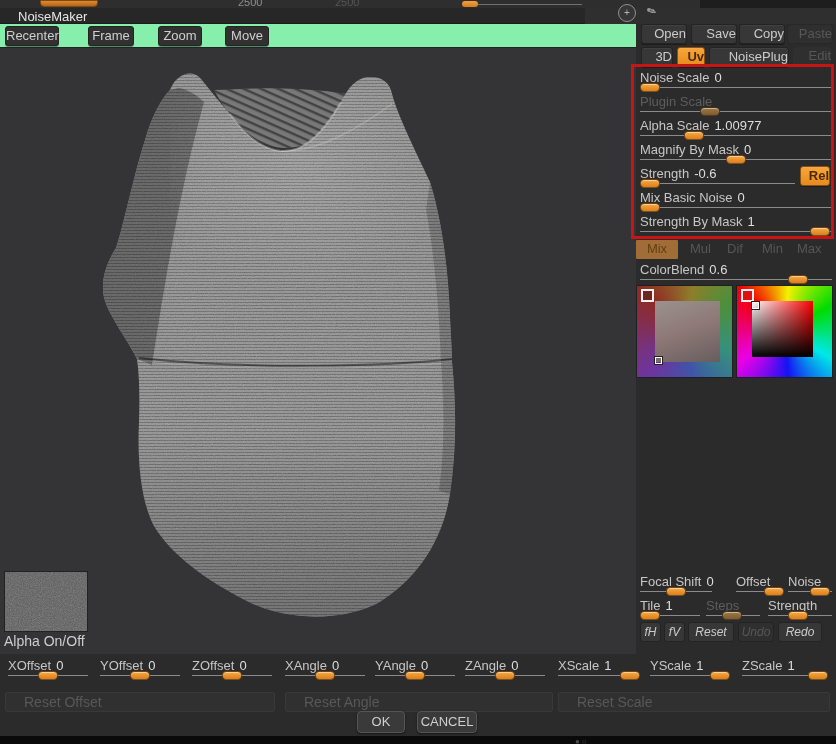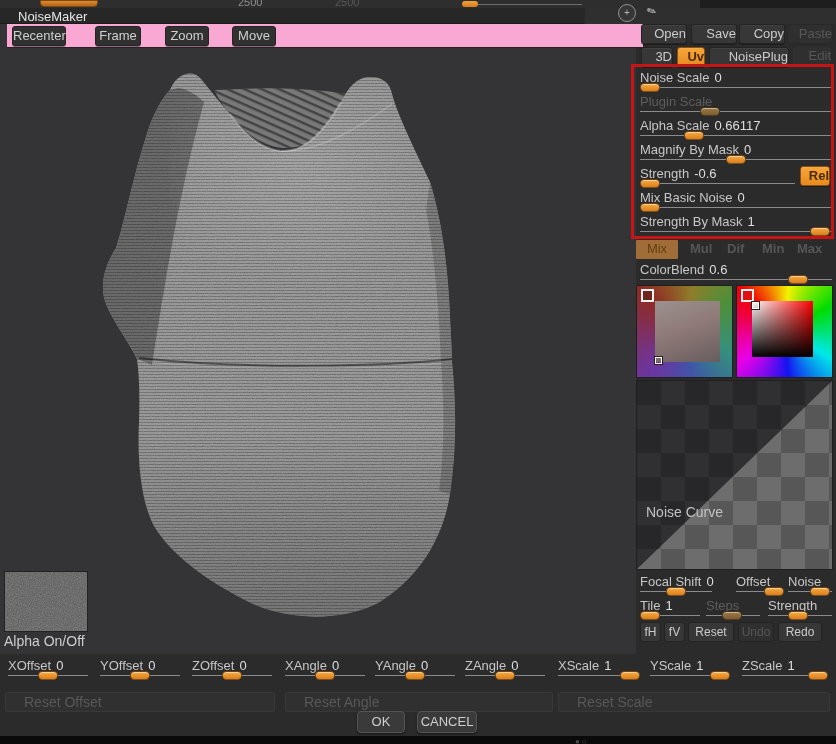--- a/index.html
+++ b/index.html
@@ -18,21 +18,21 @@
 
   
   .title-bar { position:absolute; left:0; top:8px; width:836px; height:16px; background:#272727; border-bottom:1px solid #1c1c1c; }
   .title-right { position:absolute; left:585px; top:0; width:251px; height:16px; background:#2f2f2f; }
   .nm-title { position:absolute; left:18px; top:1px; font-size:13px; color:#e6e6e6; }
   .compass { position:absolute; left:33px; top:-4px; width:18px; height:18px; border:1px solid #909090; border-radius:50%; color:#b5b5b5; font-size:10px; line-height:16px; text-align:center; background:rgba(60,60,60,.6); }
   .pen { position:absolute; left:62px; top:-3px; color:#cfcfcf; font-size:11px; transform:rotate(-25deg); }
 
   
   .viewport { position:absolute; left:0; top:24px; width:636px; height:630px; background:#343436; }
-  .vp-toolbar { position:absolute; left:7px; top:0; width:636px; height:24px; background:#f9a8d4; border-bottom:1px solid #232323; }
+  .vp-toolbar { position:absolute; left:0; top:0; width:636px; height:24px; background:#86efac; border-bottom:1px solid #232323; }
   .vbtn { position:absolute; top:2px; height:20px; background:#313131; border:1px solid #242424; border-radius:3px;
           color:#cfcfcf; font-size:13px; text-align:center; line-height:18px; box-shadow:0 1px 0 rgba(0,0,0,.4); }
   .vp-svg { position:absolute; left:0; top:24px; }
 
   
   .alpha-thumb { position:absolute; left:4px; top:547px; width:84px; height:61px; border:1px solid #222; overflow:hidden; }
   .alpha-label { position:absolute; left:4px; top:609px; font-size:14px; color:#cdcdcd; }
 
   
   .btn { position:absolute; height:20px; background:#373737; border:1px solid #232323; border-radius:3px;
@@ -47,38 +47,38 @@
   .ms { position:absolute; height:22px; }
   .ms .lab { position:absolute; left:0; top:0; font-size:13px; color:#c6c6c6; white-space:nowrap; }
   .ms .lab .val { color:#dedede; margin-left:5px; }
   .ms .trk { position:absolute; left:0; top:17px; height:1px; background:#8b8b8b; width:100%; }
   .ms .hd  { position:absolute; top:13px; width:20px; height:9px; border-radius:5px;
              background:linear-gradient(#f5ab43,#dd7e1b); border:1px solid rgba(20,10,0,.55);
              box-shadow:inset 0 1px 0 rgba(255,255,255,.45); }
   .ms.dis .lab, .ms.dis .lab .val { color:#5d5d5d; }
   .ms.dis .hd { background:linear-gradient(#9c7a46,#7c5c30); }
 
-  .tab-lab { position:absolute; font-size:13px; color:#565656;font-weight:bold; }
+  .tab-lab { position:absolute; font-size:13px; color:#565656; }
   .mix-tab { position:absolute; left:636px; top:240px; width:42px; height:19px; background:#a06c38; border-radius:1px;
              color:#63400f; font-size:13px; text-align:center; line-height:18px; }
 
   
   .picker { position:absolute; top:285px; width:97px; height:93px; border:1px solid #1f1f1f; }
   .p-inner { position:absolute; }
   .p-swatch { position:absolute; left:4px; top:3px; width:13px; height:13px; border:2px solid #f2f2f2; }
   .p-marker { position:absolute; width:7px; height:7px; border:1px solid #fff; outline:1px solid #222; }
 
   
   .ncurve { position:absolute; left:636px; top:380px; width:197px; height:190px; border:1px solid #1f1f1f;
             background:repeating-conic-gradient(#6d6d6d 0 25%, #575757 0 50%); background-size:48px 48px; }
   .nc-dark { position:absolute; inset:0; background:rgba(6,6,9,.58); clip-path:polygon(0 0, 100% 0, 0 100%); }
   .nc-label { position:absolute; left:9px; top:123px; font-size:14px; color:#c2c2c2; }
 
   .sm-btn { position:absolute; height:20px; background:#373737; border:1px solid #232323; border-radius:3px;
-            color:#cbcbcb; font-size:12px; text-align:center; line-height:18px; }
+            color:#cbcbcb; font-size:12px; text-align:center; line-height:18px;font-style:italic; }
   .sm-btn.dis { color:#565656; background:#2f2f2f; box-shadow:none; }
 
   
   .reset-btn { position:absolute; top:682px; height:20px; background:#303030; border:1px solid #383838; border-radius:2px;
                color:#585858; font-size:14px; text-align:left; line-height:18px; padding-left:18px;margin-top:10px; }
   .dlg-btn { position:absolute; top:711px; height:22px; background:#3a3a3a; border:1px solid #555; border-radius:4px;
              color:#cfcfcf; font-size:13px; text-align:center; line-height:20px; box-shadow:0 1px 2px rgba(0,0,0,.5); }
   .bottom-strip { position:absolute; left:0; top:736px; width:836px; height:8px; background:#0a0a0a; }
   .bs-dot { position:absolute; left:575px; top:1px; color:#4a4a4a; font-size:8px; letter-spacing:2px; }
 </style>
@@ -198,21 +198,21 @@
     <span class="lab"><span>Noise Scale</span><span class="val">0</span></span>
     <div class="trk"></div>
     <div class="hd" style="left:0"></div>
   </div>
   <div class="ms dis" style="left:640px;top:94px;width:192px">
     <span class="lab"><span>Plugin Scale</span><span class="val"></span></span>
     <div class="trk"></div>
     <div class="hd" style="left:60px"></div>
   </div>
   <div class="ms" style="left:640px;top:118px;width:192px">
-    <span class="lab"><span>Alpha Scale</span><span class="val">0.66117</span></span>
+    <span class="lab"><span>Alpha Scale</span><span class="val">1.00977</span></span>
     <div class="trk"></div>
     <div class="hd" style="left:44px"></div>
   </div>
   <div class="ms" style="left:640px;top:142px;width:192px">
     <span class="lab"><span>Magnify By Mask</span><span class="val">0</span></span>
     <div class="trk"></div>
     <div class="hd" style="left:86px"></div>
   </div>
   <div class="ms" style="left:640px;top:166px;width:155px">
     <span class="lab"><span>Strength</span><span class="val">-0.6</span></span>
@@ -247,24 +247,20 @@
     <div class="p-inner" style="left:18px;top:15px;width:65px;height:61px;background:linear-gradient(160deg,#9a928f 0%,#8f7a78 45%,#7a6a6a 75%,#675d5e 100%)"></div>
     <div class="p-swatch" style="background:#6b2620"></div>
     <div class="p-marker" style="left:18px;top:71px"></div>
   </div>
   <div class="picker" style="left:736px;background:conic-gradient(from 315deg, #f20000, #f2f200 50deg, #00dc00 105deg, #00e8e8 165deg, #1414f2 220deg, #e800e8 280deg, #f20000 360deg)">
     <div class="p-inner" style="left:15px;top:15px;width:61px;height:56px;background:linear-gradient(to bottom,rgba(0,0,0,0),#000), linear-gradient(to right,#fff,#f00)"></div>
     <div class="p-swatch" style="background:#e01010"></div>
     <div class="p-marker" style="left:15px;top:16px"></div>
   </div>
 
-  <div class="ncurve">
-    <div class="nc-dark"></div>
-    <span class="nc-label">Noise Curve</span>
-  </div>
 
   <div class="ms" style="left:640px;top:574px;width:72px">
     <span class="lab"><span>Focal Shift</span><span class="val">0</span></span>
     <div class="trk"></div>
     <div class="hd" style="left:26px"></div>
   </div>
   <div class="ms" style="left:736px;top:574px;width:48px">
     <span class="lab"><span>Offset</span></span>
     <div class="trk"></div>
     <div class="hd" style="left:28px"></div>

